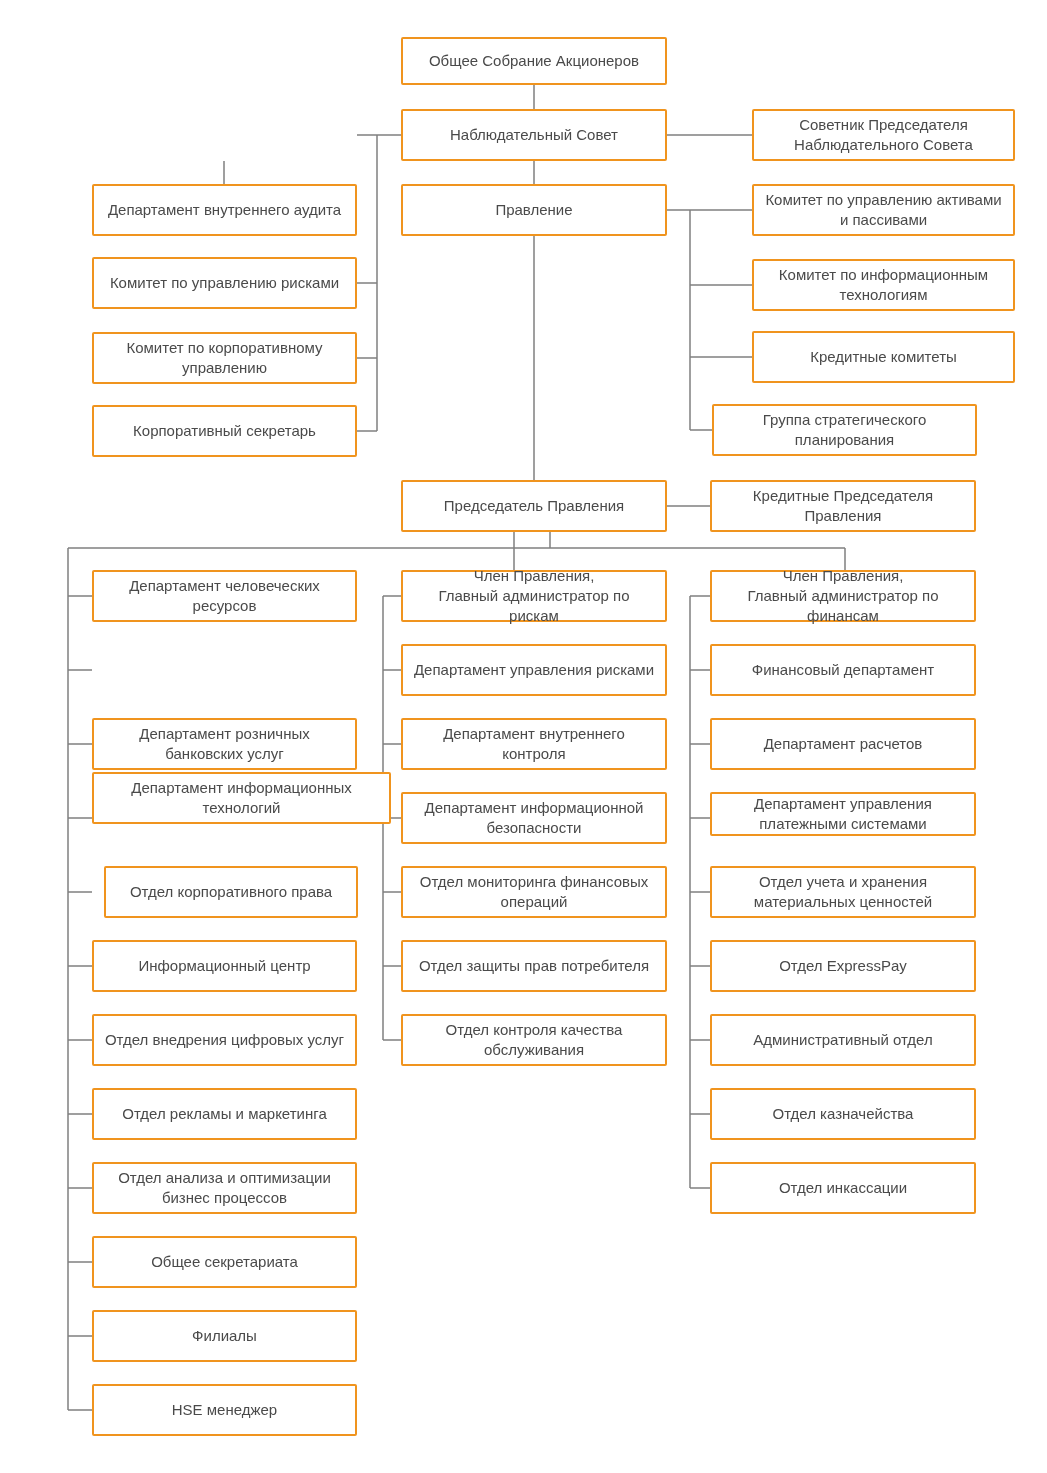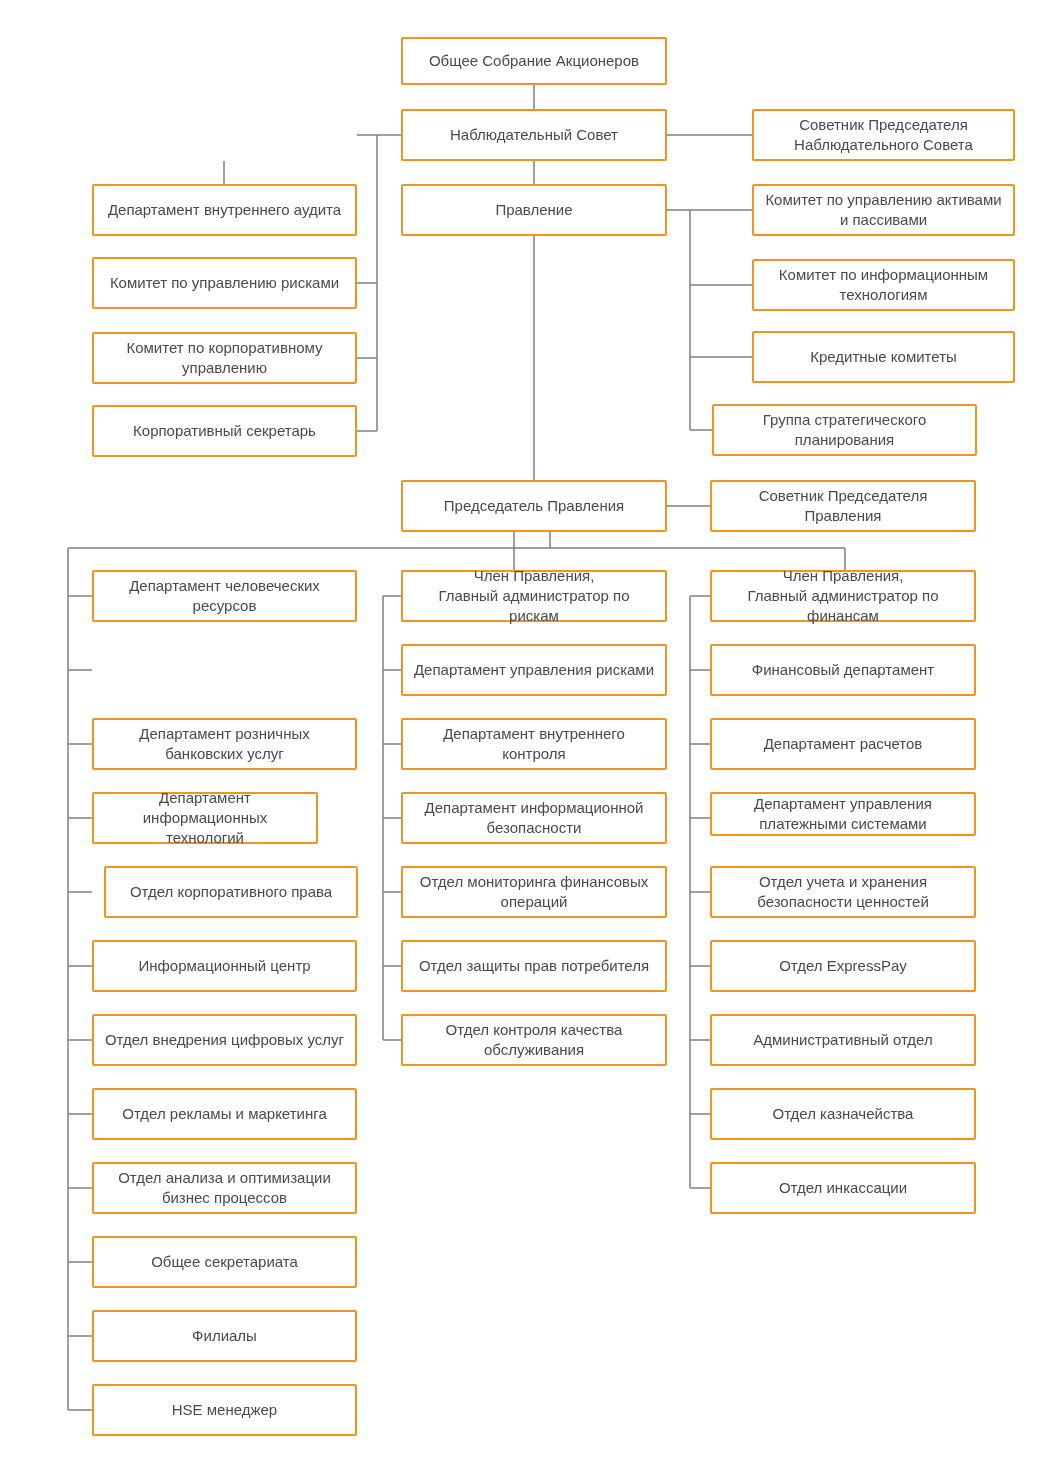--- a/index.html
+++ b/index.html
@@ -104,25 +104,25 @@
   <div class="node" style="left:92px;top:332px;width:265px;height:52px">Комитет по корпоративному управлению</div>
   <div class="node" style="left:92px;top:405px;width:265px;height:52px">Корпоративный секретарь</div>
 
   <div class="node" style="left:752px;top:109px;width:263px;height:52px">Советник Председателя Наблюдательного Совета</div>
   <div class="node" style="left:752px;top:184px;width:263px;height:52px">Комитет по управлению активами и пассивами</div>
   <div class="node" style="left:752px;top:259px;width:263px;height:52px">Комитет по информационным технологиям</div>
   <div class="node" style="left:752px;top:331px;width:263px;height:52px">Кредитные комитеты</div>
   <div class="node" style="left:712px;top:404px;width:265px;height:52px">Группа стратегического планирования</div>
 
   <div class="node" style="left:401px;top:480px;width:266px;height:52px">Председатель Правления</div>
-  <div class="node" style="left:710px;top:480px;width:266px;height:52px">Советник Председателя Правления</div>
+  <div class="node" style="left:710px;top:480px;width:266px;height:52px">Кредитные Председателя Правления</div>
 
   <div class="node" style="left:92px;top:570px;width:265px;height:52px">Департамент человеческих ресурсов</div>
   <div class="node" style="left:92px;top:718px;width:265px;height:52px">Департамент розничных банковских услуг</div>
-  <div class="node" style="left:92px;top:792px;width:226px;height:52px">Департамент информационных технологий</div>
+  <div class="node" style="left:92px;top:772px;width:299px;height:52px">Департамент информационных технологий</div>
   <div class="node" style="left:104px;top:866px;width:254px;height:52px">Отдел корпоративного права</div>
   <div class="node" style="left:92px;top:1014px;width:265px;height:52px">Отдел внедрения цифровых услуг</div>
   <div class="node" style="left:92px;top:940px;width:265px;height:52px">Информационный центр</div>
   <div class="node" style="left:92px;top:1088px;width:265px;height:52px">Отдел рекламы и маркетинга</div>
   <div class="node" style="left:92px;top:1162px;width:265px;height:52px">Отдел анализа и оптимизации бизнес процессов</div>
   <div class="node" style="left:92px;top:1236px;width:265px;height:52px">Общее секретариата</div>
   <div class="node" style="left:92px;top:1310px;width:265px;height:52px">Филиалы</div>
   <div class="node" style="left:92px;top:1384px;width:265px;height:52px">HSE менеджер</div>
 
   <div class="node" style="left:401px;top:570px;width:266px;height:52px">Член Правления,
@@ -132,19 +132,19 @@
   <div class="node" style="left:401px;top:792px;width:266px;height:52px">Департамент информационной безопасности</div>
   <div class="node" style="left:401px;top:866px;width:266px;height:52px">Отдел мониторинга финансовых операций</div>
   <div class="node" style="left:401px;top:940px;width:266px;height:52px">Отдел защиты прав потребителя</div>
   <div class="node" style="left:401px;top:1014px;width:266px;height:52px">Отдел контроля качества обслуживания</div>
 
   <div class="node" style="left:710px;top:570px;width:266px;height:52px">Член Правления,
 Главный администратор по финансам</div>
   <div class="node" style="left:710px;top:644px;width:266px;height:52px">Финансовый департамент</div>
   <div class="node" style="left:710px;top:718px;width:266px;height:52px">Департамент расчетов</div>
   <div class="node" style="left:710px;top:792px;width:266px;height:44px">Департамент управления платежными системами</div>
-  <div class="node" style="left:710px;top:866px;width:266px;height:52px">Отдел учета и хранения безопасности ценностей</div>
+  <div class="node" style="left:710px;top:866px;width:266px;height:52px">Отдел учета и хранения материальных ценностей</div>
   <div class="node" style="left:710px;top:940px;width:266px;height:52px">Отдел ExpressPay</div>
   <div class="node" style="left:710px;top:1014px;width:266px;height:52px">Административный отдел</div>
   <div class="node" style="left:710px;top:1088px;width:266px;height:52px">Отдел казначейства</div>
   <div class="node" style="left:710px;top:1162px;width:266px;height:52px">Отдел инкассации</div>
 
 </div>
 
 </body></html>

